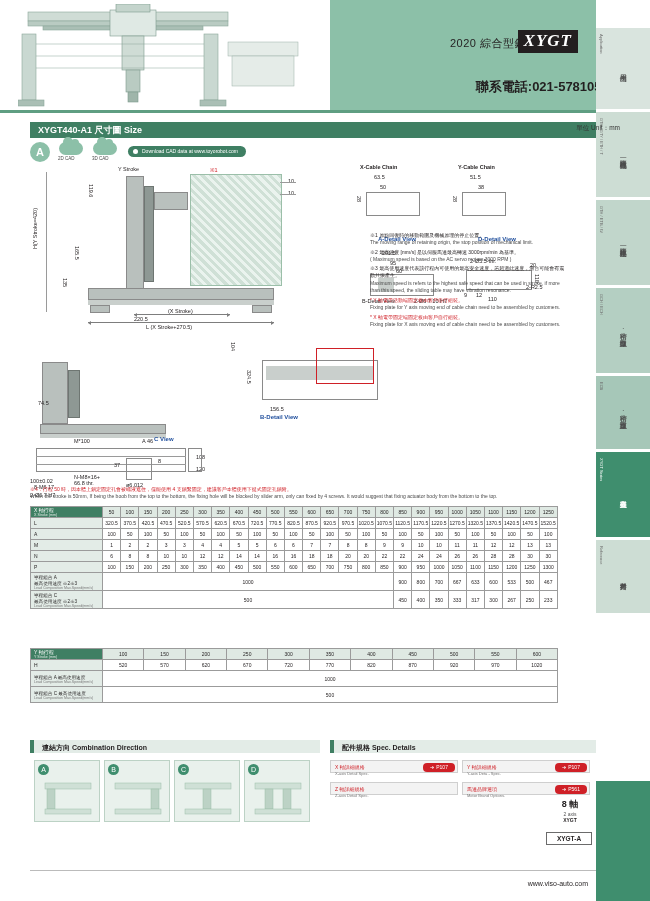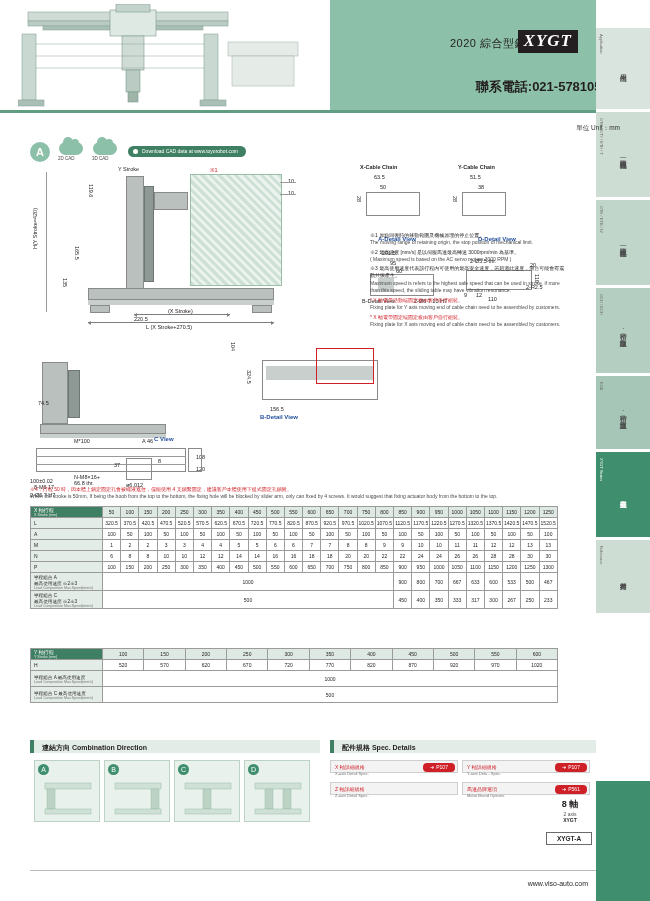--- a/index.html
+++ b/index.html
@@ -261,20 +261,23 @@
   </div>
 
   <div style="position:absolute;right:46px;top:34px;font-size:4px;color:#6b6b6b;writing-mode:vertical-rl;">Application</div>
   <div style="position:absolute;right:46px;top:118px;font-size:4px;color:#6b6b6b;writing-mode:vertical-rl;">GTH / GTY / ETH / T</div>
   <div style="position:absolute;right:46px;top:206px;font-size:4px;color:#6b6b6b;writing-mode:vertical-rl;">GTH / ETB / W</div>
   <div style="position:absolute;right:46px;top:294px;font-size:4px;color:#6b6b6b;writing-mode:vertical-rl;">GCH / ECH</div>
   <div style="position:absolute;right:46px;top:382px;font-size:4px;color:#6b6b6b;writing-mode:vertical-rl;">ECB</div>
   <div style="position:absolute;right:46px;top:458px;font-size:4px;color:#ffffff;writing-mode:vertical-rl;">XYGT Series</div>
   <div style="position:absolute;right:46px;top:546px;font-size:4px;color:#6b6b6b;writing-mode:vertical-rl;">Reference</div>
 
+  <div class="sec-bar">
+    <div class="t">XYGT440-A1 尺寸圖 Size</div>
+  </div>
   <div class="unit-label">單位 Unit：mm</div>
 
   <div class="a-badge">A</div>
   <div class="cad-ico" style="left:58px;">
     <div class="cloud"></div>
     <div class="lbl">2D CAD</div>
   </div>
   <div class="cad-ico" style="left:92px;">
     <div class="cloud"></div>
     <div class="lbl">3D CAD</div>

